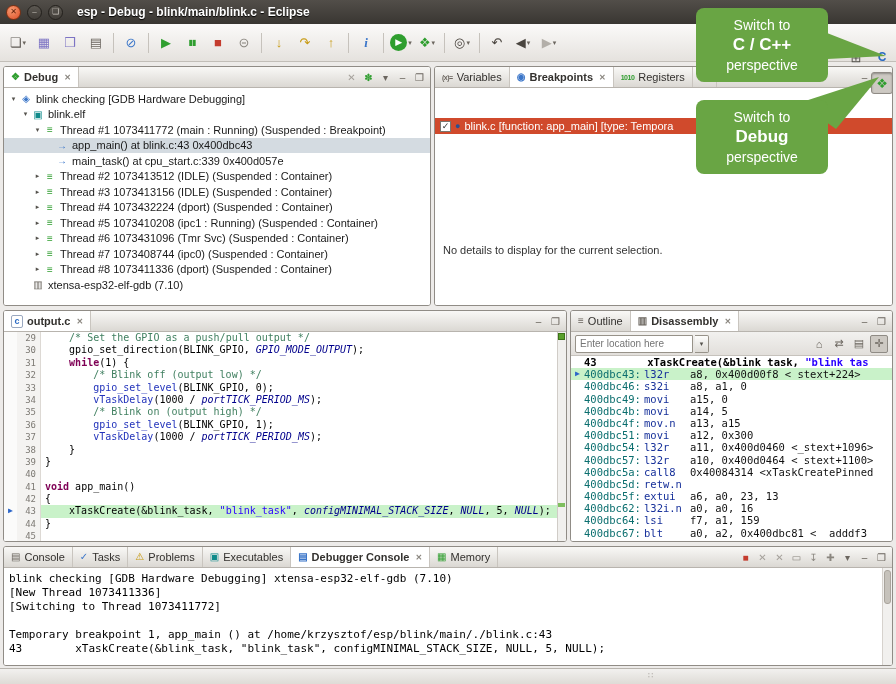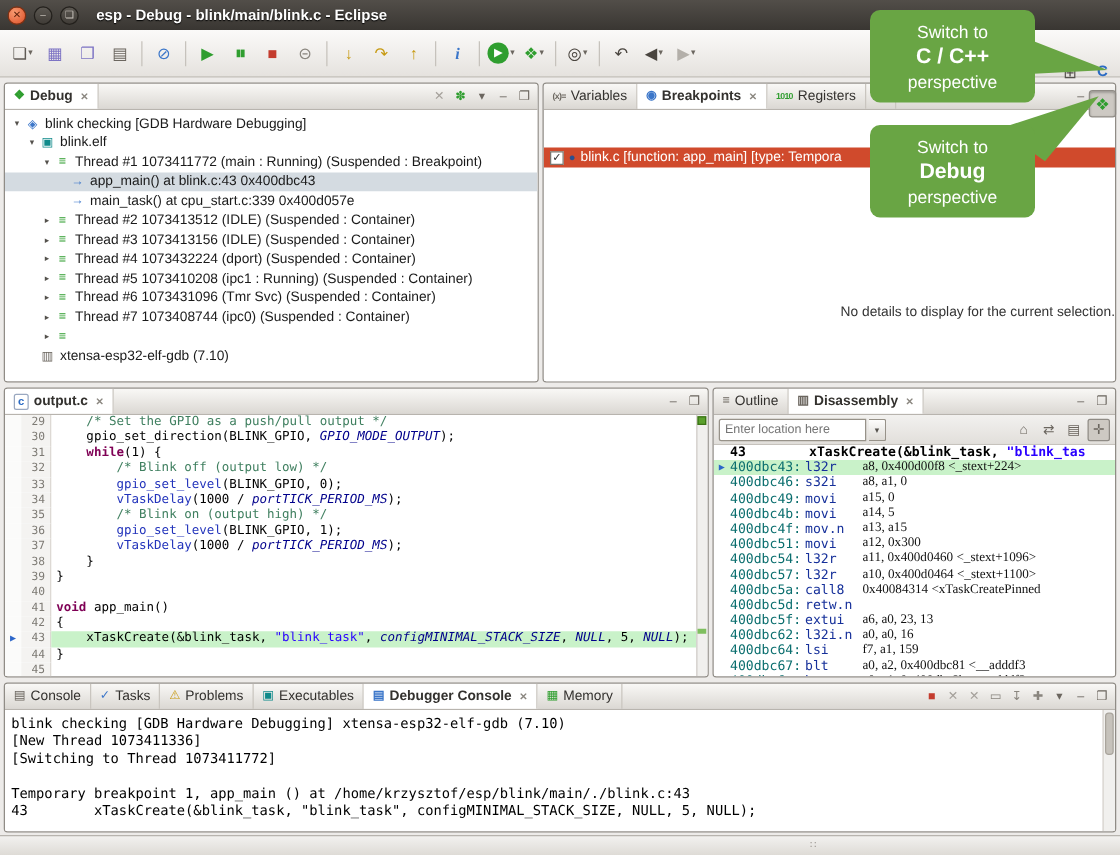--- a/index.html
+++ b/index.html
@@ -86,37 +86,37 @@
   .loc-arrow{width:14px;height:18px;border:1px solid #979289;border-left:none;border-radius:0 2px 2px 0;background:linear-gradient(#fdfdfc,#dedbd6);display:flex;align-items:center;justify-content:center;font-size:7px;color:#55524d;}
   .locicons{margin-left:auto;display:flex;gap:2px;}
   .licon{width:18px;height:18px;display:flex;align-items:center;justify-content:center;font-size:11px;color:#6b665f;border:1px solid transparent;border-radius:2px;}
   .licon.pressed{background:#cdc9c3;border:1px solid #8f8b85;}
   .dis-body{height:calc(100% - 45px);background:#fff;overflow:hidden;}
   .drow{display:flex;height:12.2px;line-height:12.2px;font-family:"DejaVu Sans Mono",monospace;font-size:10.5px;white-space:pre;}
   .drow.cur{background:#c9f2c9;}
   .dmark{width:13px;flex:none;text-align:center;color:#2c66c9;font-size:8px;}
   .daddr{width:60px;flex:none;color:#0a6e6e;}
   .dmn{width:46px;flex:none;color:#16309a;}
-  .dops{flex:1;color:#111;overflow:hidden;font-family:Liberation Serif, serif;}
+  .dops{flex:1;color:#111;overflow:hidden;}
   .dsrc{flex:1;overflow:hidden;}
 
   
   .console-body{position:relative;height:calc(100% - 21px);background:#fff;overflow:hidden;}
   .cline{font-family:"DejaVu Sans Mono",monospace;font-size:11px;line-height:14px;white-space:pre;color:#000;padding-left:5px;}
   .cline:first-child{padding-top:4px;}
   .vscroll{position:absolute;top:0;right:0;width:10px;height:100%;background:#f1f0ee;border-left:1px solid #d6d2cd;}
   .vthumb{position:absolute;top:2px;left:1px;width:7px;height:34px;background:#c6c2bb;border-radius:3px;border:1px solid #a9a49c;}
 
   
   .statusbar{position:absolute;left:0;right:0;top:668px;height:16px;background:linear-gradient(#f2f1ef,#dedbd6);border-top:1px solid #b8b4ae;}
   .grip{position:absolute;left:648px;top:2px;font-size:8px;color:#9a958f;}
 
   
   #p-debug{left:3px;top:66px;width:428px;height:240px;}
-  #p-right{left:434px;top:66px;width:459px;height:240px;text-align:right;}
+  #p-right{left:434px;top:66px;width:459px;height:240px;}
   #p-editor{left:3px;top:310px;width:564px;height:232px;}
   #p-disasm{left:570px;top:310px;width:323px;height:232px;}
   #p-console{left:3px;top:546px;width:890px;height:120px;}
 </style>
 </head>
 <body>
 
 <div class="window">
 
   <div class="titlebar">
@@ -286,20 +286,21 @@
           <span>Thread #6 1073431096 (Tmr Svc) (Suspended : Container)</span>
         </div>
         <div class="trow" style="padding-left: 28px;">
           <span class="texp">▸</span>
           <span class="ticon" style="color: rgb(47, 158, 47);">≡</span>
           <span>Thread #7 1073408744 (ipc0) (Suspended : Container)</span>
         </div>
         <div class="trow" style="padding-left: 28px;">
           <span class="texp">▸</span>
           <span class="ticon" style="color: rgb(47, 158, 47);">≡</span>
+          <span>Thread #8 1073411336 (dport) (Suspended : Container)</span>
         </div>
         <div class="trow" style="padding-left: 16px;">
           <span class="texp"></span>
           <span class="ticon" style="color: rgb(107, 102, 95);">▥</span>
           <span>xtensa-esp32-elf-gdb (7.10)</span>
         </div>
       </div>
   </div>
 
   <div class="panel" id="p-right">

